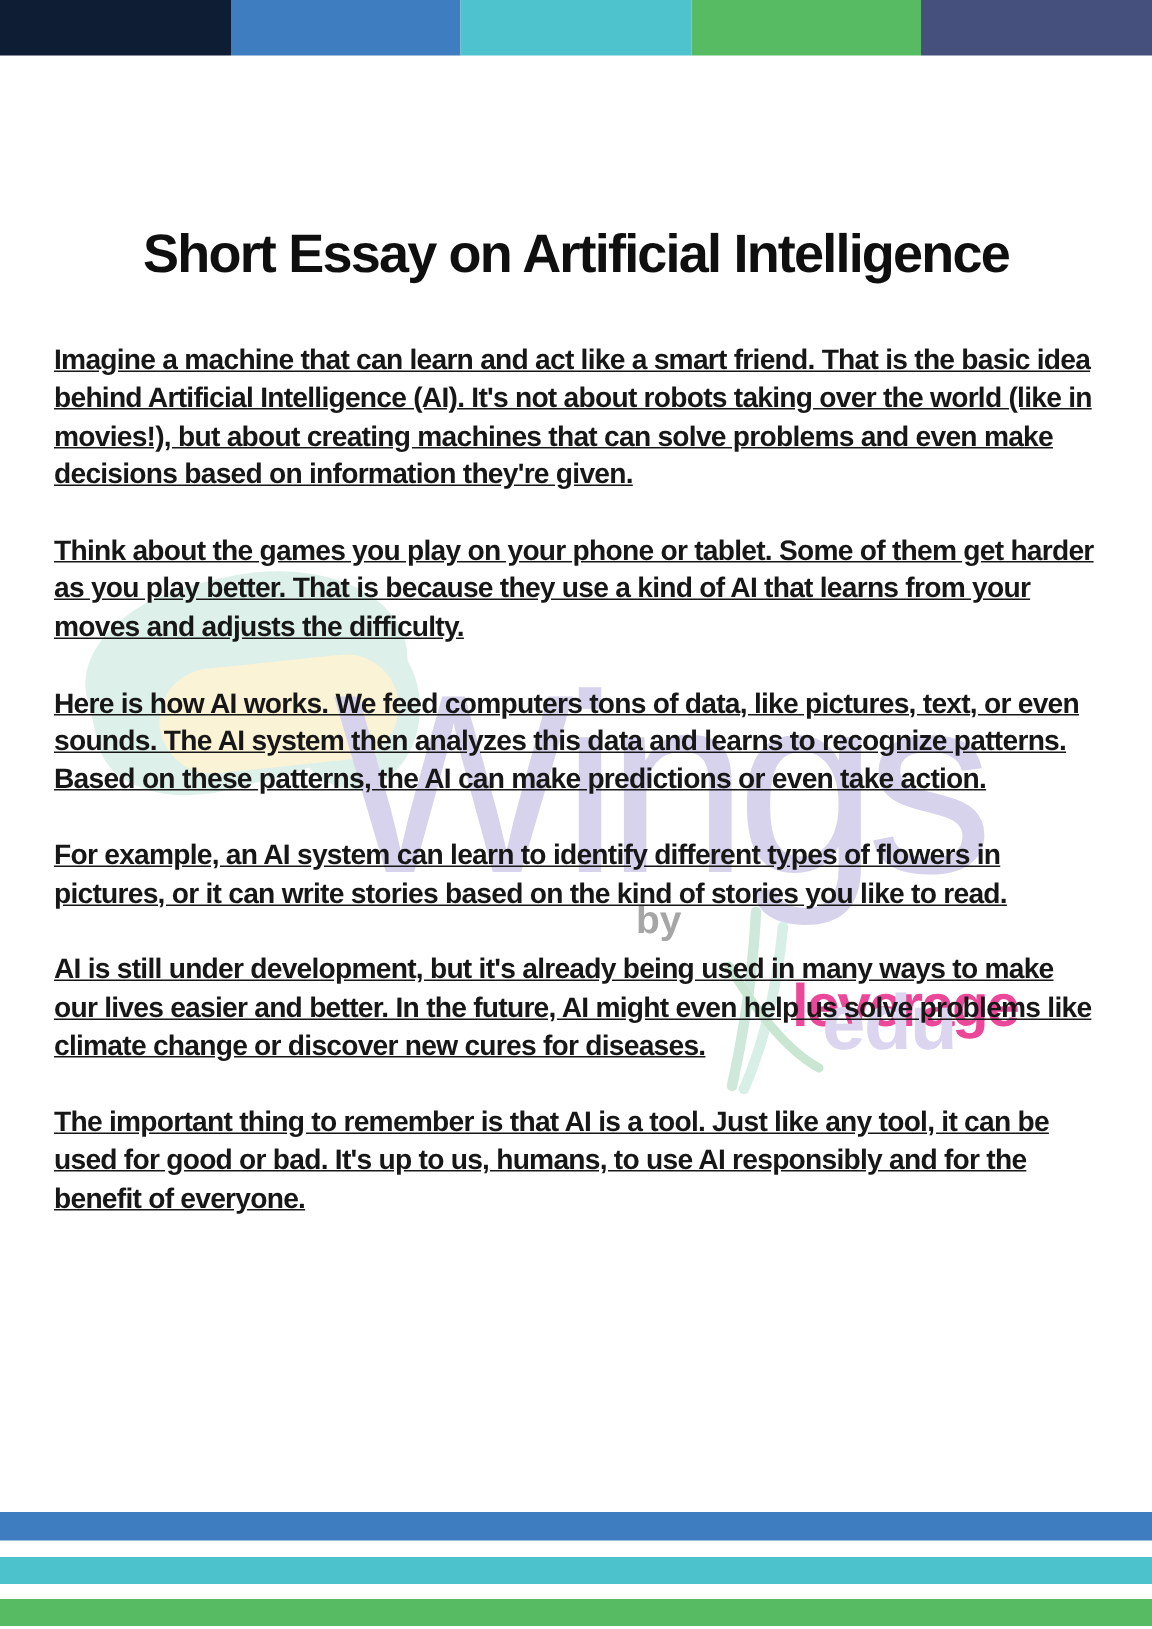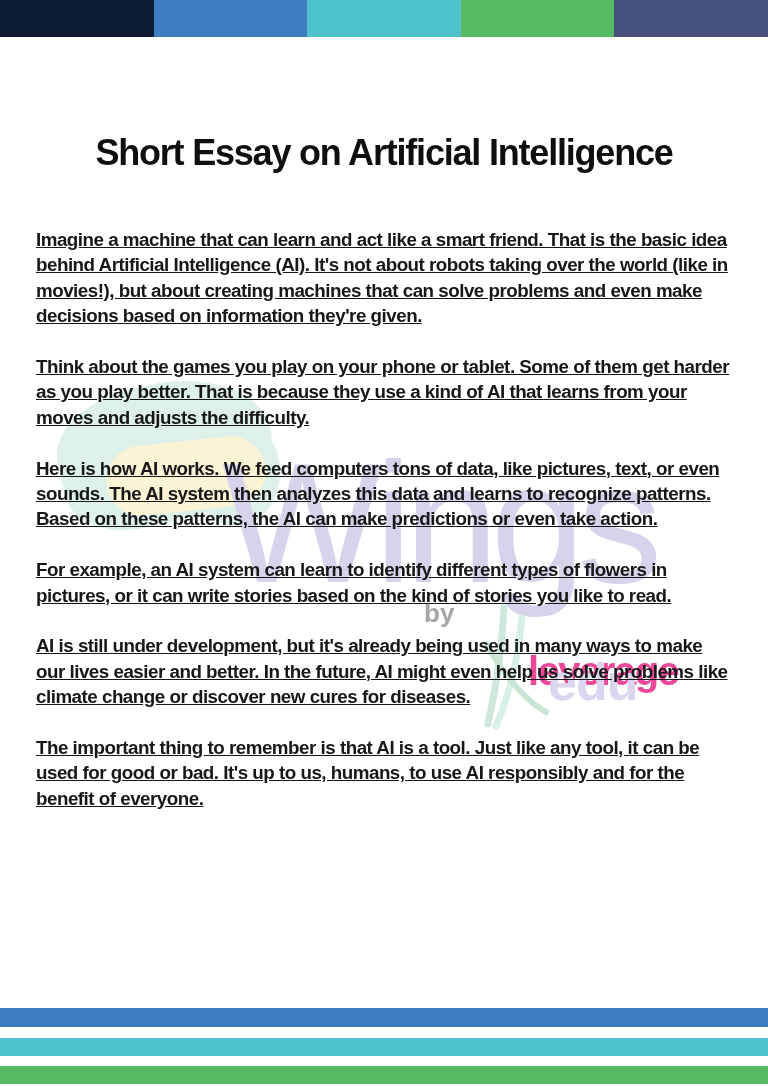--- a/index.html
+++ b/index.html
@@ -67,21 +67,21 @@
     font-size: 52px;
     font-weight: 700;
     letter-spacing: -1px;
   }
   .wm-leaf { position: absolute; left: 474px; top: 604px; width: 82px; height: 126px; }
 
   
   .title {
     position: absolute;
     top: 129px; left: 0; right: 0;
-    margin: 0;
+    margin: 16px;
     text-align: center;
     font-size: 36px;
     line-height: 48px;
     font-weight: 700;
     letter-spacing: -1.2px;
     color: #0f0f0f;
     z-index: 1;
   }
   .essay {
     position: absolute;

